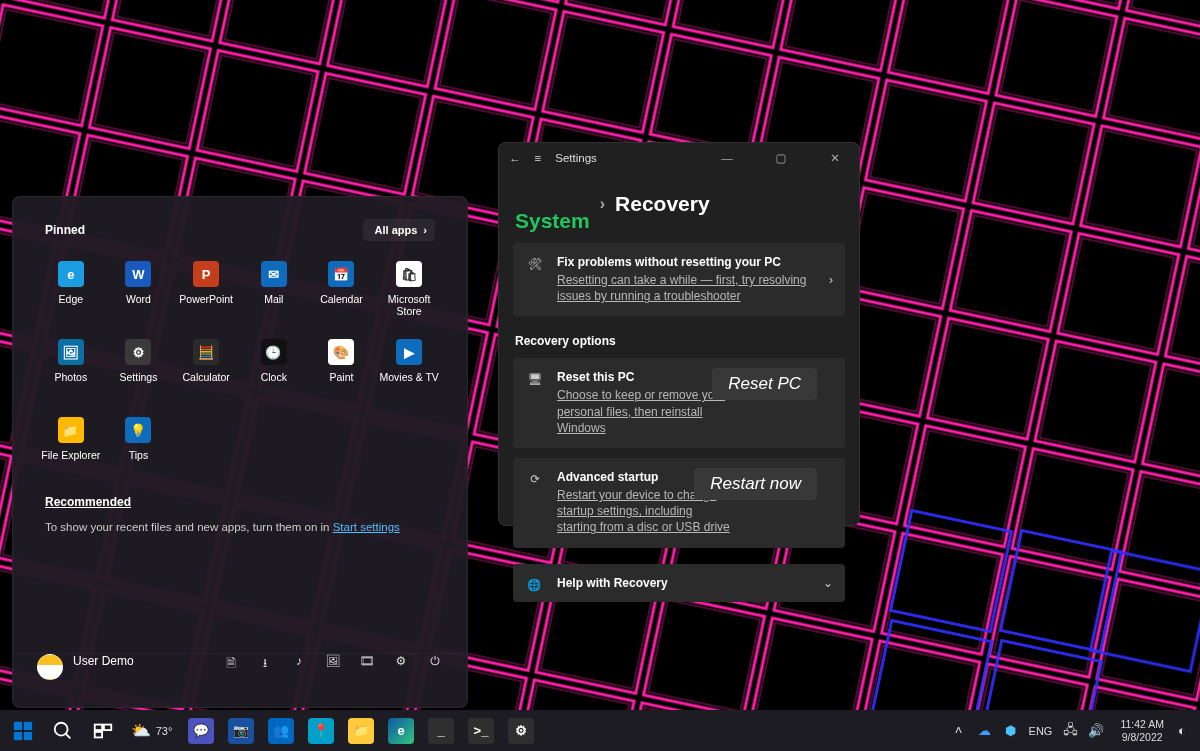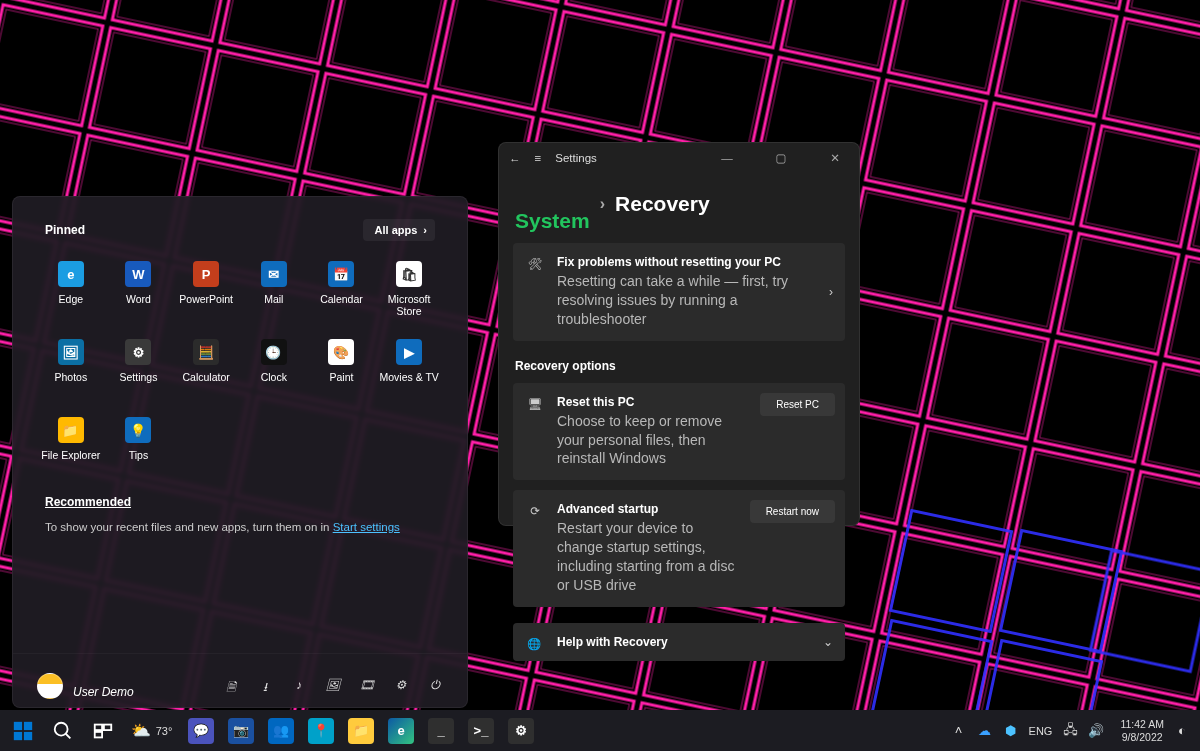--- a/index.html
+++ b/index.html
@@ -58,23 +58,23 @@
     font-size:16px;
   }
   .recommended { margin: 18px 32px 0 32px; font-size:12px; font-weight:600;text-decoration:underline;}
   .rec-text { margin: 12px 32px 0 32px; font-size: 11.5px; color:#ccc; }
   .rec-text a { color:#4cc2ff; text-decoration:underline; }
 
   .start-footer {
     margin-top:auto;
     height: 54px;
     border-top: 1px solid rgba(255,255,255,0.04);
-    display:flex; align-items:flex-end;
+    display:flex; align-items:flex-start;
     padding: 0 24px 8px 24px;
-    gap: 10px; font-size: 12px; font-style: italic;
+    gap: 10px; font-size: 12px;
   }
   .avatar { width:26px;height:26px;border-radius:50%;background:linear-gradient(#fbbf24 40%, #fff 40%);border:1px solid rgba(255,255,255,0.3);}
   .footer-icons { margin-left:auto; display:flex; gap:18px; color:#ddd; }
   .footer-icons span { width:16px; text-align:center; }
 
   
   .settings-win {
     position:absolute;
     left: 498px; top: 142px;
     width: 362px; height: 384px;
@@ -100,27 +100,27 @@
   .breadcrumb .dim { color:#22c55e; font-weight:600;margin-top:34px;}
   .breadcrumb .sep { color:#aaa; font-size:16px;}
   .cards { padding: 0 14px; display:flex; flex-direction:column; gap:10px; }
   .card {
     background: #2b2b2b; border-radius:4px;
     padding: 12px 38px 12px 44px;
     position:relative;
     font-size:11.5px;
   }
   .card .ct { font-weight:600; font-size:12px; margin-bottom:3px;}
-  .card .cd { color:#b8b8b8; font-size:14px; line-height:1.35; }
+  .card .cd { color:#b8b8b8; font-size:12px; line-height:1.35;text-decoration:underline; }
   .card .cicon { position:absolute; left:12px; top:14px; color:#ccc; width:20px; text-align:center;}
   .card .chev { position:absolute; right:12px; top:50%; transform:translateY(-50%); color:#ccc; font-size:12px;}
   .card .cbtn {
-     position:absolute; right:10px; top:10px;
+     position:absolute; right:28px; top:10px;
      background:#383838; border-radius:4px;
-     font-size:10px; padding: 6px 16px;
+     font-size:17px; padding: 6px 16px; font-style: italic;
   }
   .cards .subhead { font-size:12px; font-weight:600; margin:8px 2px 0 2px;}
 
   
   .taskbar {
     position:absolute; left:0; right:0; bottom:0;
     height: 41px;
     background: #1c1c22;
     display:flex; align-items:center;
     padding: 0 8px 0 4px;

